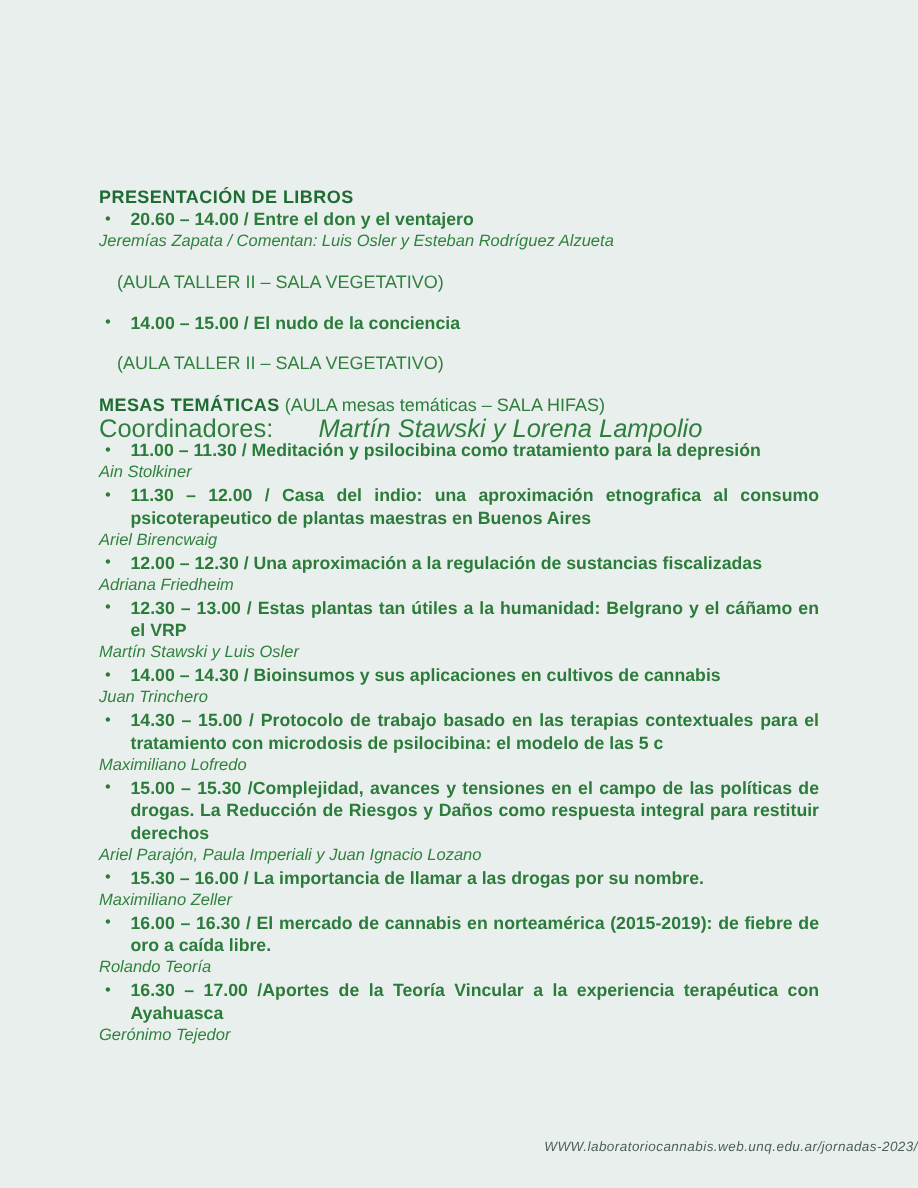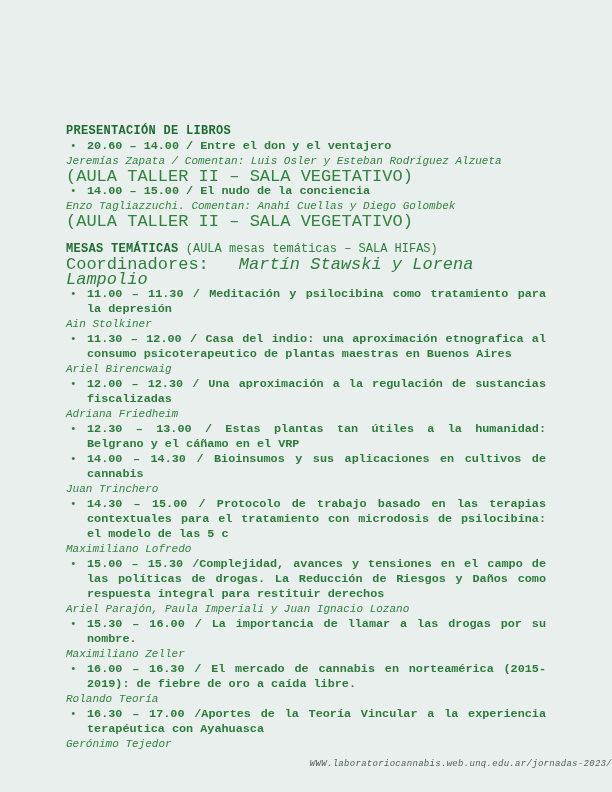--- a/index.html
+++ b/index.html
@@ -5,21 +5,21 @@
   html, body {
     margin: 0;
     padding: 0;
     background: #e9efec;
   }
   .page {
     position: relative;
     width: 612px;
     height: 792px;
     background: #e9efec;
-    font-family: Liberation Mono, monospace;
+    font-family: Liberation Sans, sans-serif;
     overflow: hidden;
     margin: 0 auto;
     border-radius: 29px;
   }
   .content {
     position: absolute;
     top: 124px;
     left: 66px;
     width: 480px;
   }
@@ -64,22 +64,22 @@
   }
   .speaker {
     margin: 0;
     font-size: 11px;
     line-height: 15px;
     font-style: italic;
     font-weight: 400;
     color: #31823f;
   }
   .venue {
-    margin: 0;
-    font-size: 17px;
+    margin: 12px;
+    font-size: 12px;
     line-height: 15px;
     font-weight: 400;
     color: #31823f;
   }
   .footer {
     position: absolute;
     top: 759px;
     left: 0;
     right: 0;
     text-align: right;
@@ -99,21 +99,20 @@
 
     <div class="items">
   <div class="item">
     <p class="entry"><span class="bullet">•</span><span class="entry-text"><span class="time">20.60 – 14.00</span><span class="sep"> / </span><span class="title">Entre el don y el ventajero</span></span></p>
     <p class="speaker">Jeremías Zapata / Comentan: Luis Osler y Esteban Rodríguez Alzueta</p>
     <p class="venue">(AULA TALLER II – SALA VEGETATIVO)</p>
   </div>
 
   <div class="item">
     <p class="entry"><span class="bullet">•</span><span class="entry-text"><span class="time">14.00 – 15.00</span><span class="sep"> / </span><span class="title">El nudo de la conciencia</span></span></p>
-    <p class="speaker">Enzo Tagliazzuchi. Comentan: Anahí Cuellas y Diego Golombek</p>
     <p class="venue">(AULA TALLER II – SALA VEGETATIVO)</p>
   </div>
 </div>
   </section>
 
   <section class="section">
     <h2 class="heading"><span class="heading-bold">MESAS TEMÁTICAS</span><span class="heading-suffix"> (AULA mesas temáticas – SALA HIFAS)</span></h2>
     <p class="coordinators"><span class="coord-label">Coordinadores:</span><span class="coord-names">Martín Stawski y Lorena Lampolio</span></p>
     <div class="items">
   <div class="item">
@@ -129,20 +128,21 @@
   </div>
 
   <div class="item">
     <p class="entry"><span class="bullet">•</span><span class="entry-text"><span class="time">12.00 – 12.30</span><span class="sep"> / </span><span class="title">Una aproximación a la regulación de sustancias fiscalizadas</span></span></p>
     <p class="speaker">Adriana Friedheim</p>
 
   </div>
 
   <div class="item">
     <p class="entry"><span class="bullet">•</span><span class="entry-text"><span class="time">12.30 – 13.00</span><span class="sep"> / </span><span class="title">Estas plantas tan útiles a la humanidad: Belgrano y el cáñamo en el VRP</span></span></p>
+    <p class="speaker">Martín Stawski y Luis Osler</p>
 
   </div>
 
   <div class="item">
     <p class="entry"><span class="bullet">•</span><span class="entry-text"><span class="time">14.00 – 14.30</span><span class="sep"> / </span><span class="title">Bioinsumos y sus aplicaciones en cultivos de cannabis</span></span></p>
     <p class="speaker">Juan Trinchero</p>
 
   </div>
 
   <div class="item">

